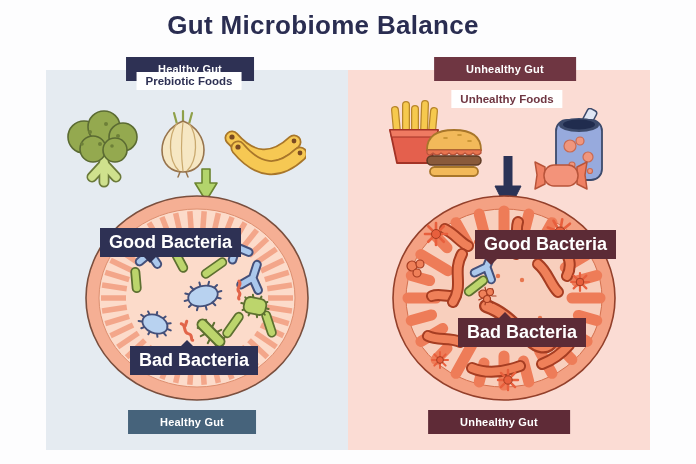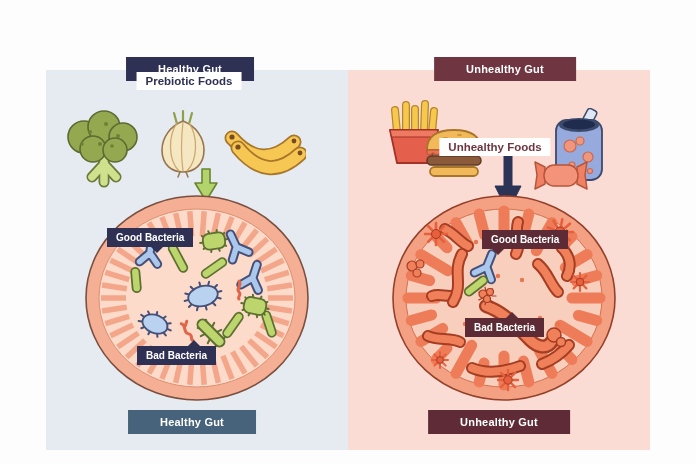--- a/index.html
+++ b/index.html
@@ -7,22 +7,22 @@
   .abs{position:absolute;}
   .panel{position:absolute;top:70px;width:302px;height:380px;}
   #panel-left{left:46px;background:#e5ebf1;}
   #panel-right{left:348px;background:#fbdcd4;}
   #title{position:absolute;left:323px;top:10px;transform:translateX(-50%);
          font-size:26px;font-weight:700;color:#2a2d51;white-space:nowrap;letter-spacing:.3px;}
   .chip{position:absolute;transform:translateX(-50%);color:#fff;font-weight:700;font-size:11px;
         padding:6px 32px;white-space:nowrap;letter-spacing:.2px;z-index:6;}
   .subchip{position:absolute;transform:translateX(-50%);background:#ffffff;font-weight:700;
         font-size:11.5px;padding:3px 9px;white-space:nowrap;z-index:6;}
-  .bubble{position:absolute;color:#fff;font-weight:700;font-size:10px;padding:4px 9px;
-        white-space:nowrap;z-index:8;background:var(--bub);margin-left:7px;}
+  .bubble{position:absolute;color:#fff;font-weight:700;font-size:18px;padding:4px 9px;
+        white-space:nowrap;z-index:8;background:var(--bub);}
   .bubble::after{content:"";position:absolute;border:6px solid transparent;left:var(--tx);}
   .tail-down::after{top:100%;border-top-color:var(--bub);}
   .tail-up::after{bottom:100%;border-bottom-color:var(--bub);}
   
   .rodD{stroke:#5d7030;stroke-width:10;stroke-linecap:round;fill:none}
   .rodL{stroke:#bcd56c;stroke-width:6.5;stroke-linecap:round;fill:none}
   .rodD2{stroke:#5d7030;stroke-width:12;stroke-linecap:round;fill:none}
   .rodL2{stroke:#bcd56c;stroke-width:8;stroke-linecap:round;fill:none}
   .yD{stroke:#44507a;stroke-width:9.5;stroke-linecap:round;stroke-linejoin:round;fill:none}
   .yL{stroke:#abc8ec;stroke-width:5.5;stroke-linecap:round;stroke-linejoin:round;fill:none}
@@ -30,20 +30,21 @@
   .wormL{stroke:#ef8059;stroke-width:8;stroke-linecap:round;fill:none}
   .wormD2{stroke:#a63d22;stroke-width:14;stroke-linecap:round;fill:none}
   .wormL2{stroke:#ef8059;stroke-width:9.5;stroke-linecap:round;fill:none}
   .squig{stroke:#e2654a;stroke-width:3;stroke-linecap:round;fill:none}
 </style>
 </head>
 <body>
 
 <div id="canvas">
 
+  <div id="title">Gut Microbiome Balance</div>
 
   <div class="panel" id="panel-left"></div>
 
   <div class="chip" style="left:190px;top:57px;background:#2e3154;">Healthy Gut</div>
   <div class="subchip" style="left:189px;top:72px;color:#2e3154;">Prebiotic Foods</div>
 
   <svg class="abs" style="left:60px;top:106px" width="88" height="86" viewBox="0 0 88 86">
     <line x1="44" y1="50" x2="44" y2="76" stroke="#6b7a3a" stroke-width="11" stroke-linecap="round"></line>
     <line x1="44" y1="58" x2="32" y2="71" stroke="#6b7a3a" stroke-width="11" stroke-linecap="round"></line>
     <line x1="44" y1="58" x2="56" y2="71" stroke="#6b7a3a" stroke-width="11" stroke-linecap="round"></line>
@@ -264,21 +265,21 @@
   </svg>
 
   <div class="bubble tail-down" style="--bub:#2e3154;--tx:44px;left:100px;top:228px;">Good Bacteria</div>
   <div class="bubble tail-up" style="--bub:#2e3154;--tx:51px;left:130px;top:346px;">Bad Bacteria</div>
 
   <div class="chip" style="left:192px;top:410px;background:#46637b;">Healthy Gut</div>
 
   <div class="panel" id="panel-right"></div>
 
   <div class="chip" style="left:505px;top:57px;background:#6f3642;">Unhealthy Gut</div>
-  <div class="subchip" style="left:495px;top:90px;color:#6f3642;margin-top:48px;">Unhealthy Foods</div>
+  <div class="subchip" style="left:507px;top:90px;color:#6f3642;">Unhealthy Foods</div>
 
   <svg class="abs" style="left:382px;top:100px" width="64" height="66" viewBox="0 0 64 66">
     <g stroke="#b8862a" stroke-width="8" stroke-linecap="round">
       <line x1="15" y1="32" x2="13" y2="10"></line>
         <line x1="24" y1="32" x2="24" y2="5"></line>
       <line x1="33" y1="32" x2="33" y2="9"></line>
         <line x1="42" y1="32" x2="43" y2="4"></line>
         <line x1="50" y1="32" x2="52" y2="11"></line>
     </g>
     <g stroke="#f6c94e" stroke-width="5.5" stroke-linecap="round">

